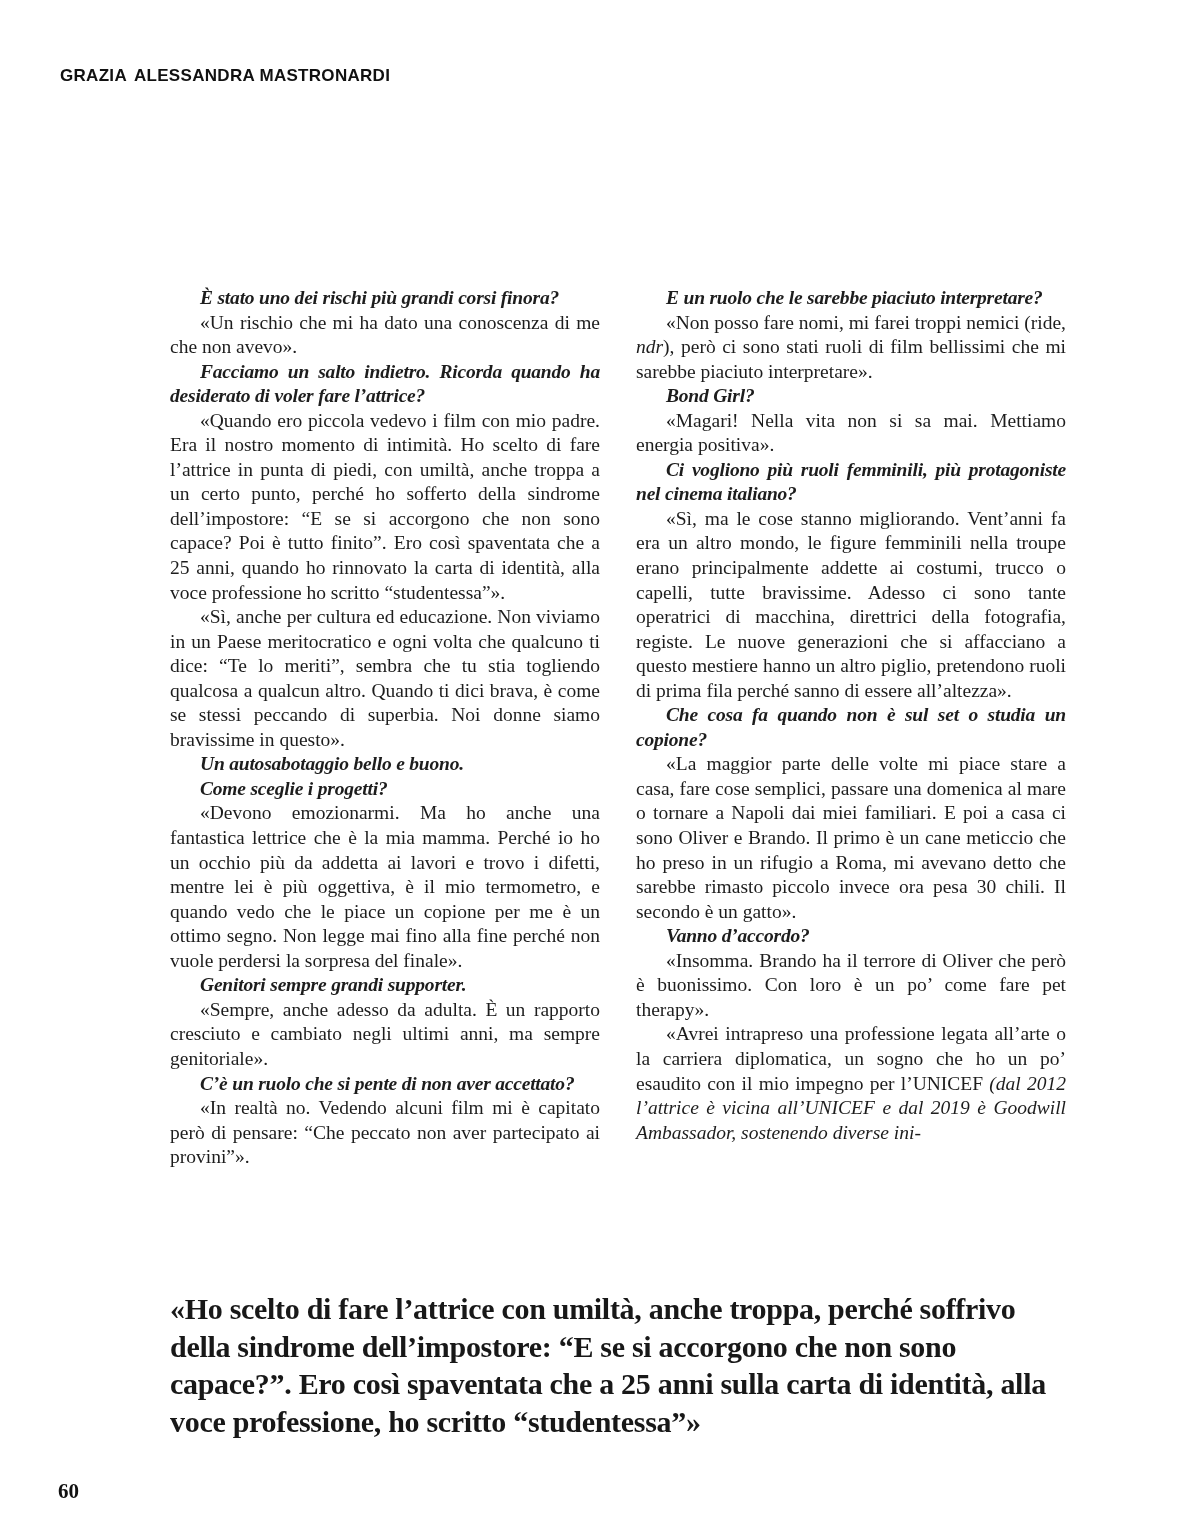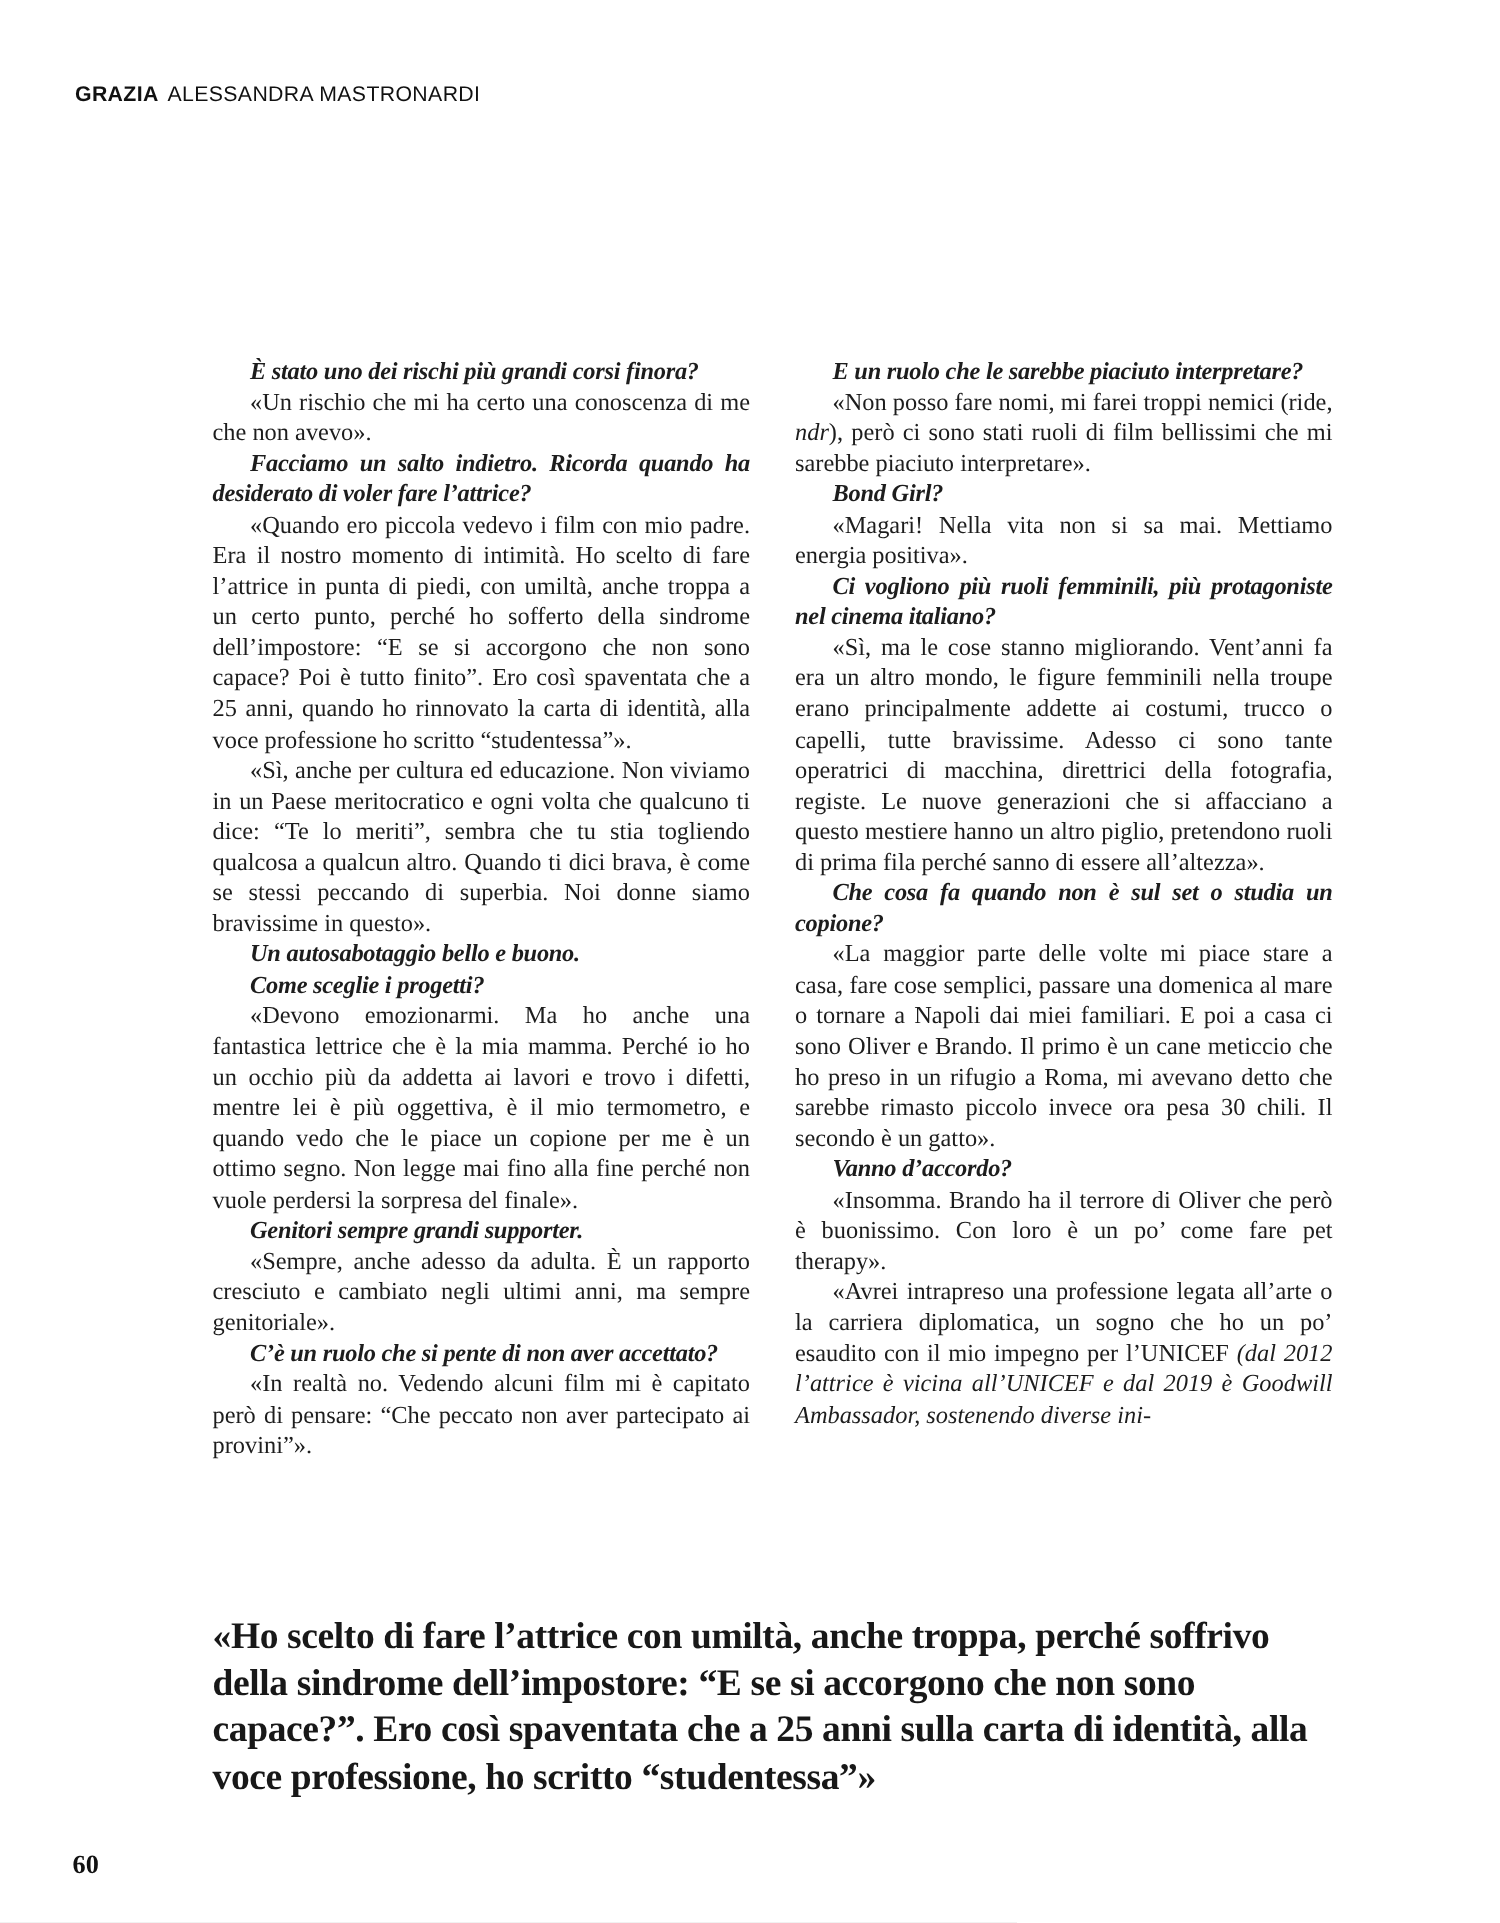--- a/index.html
+++ b/index.html
@@ -17,21 +17,21 @@
     position: absolute;
     left: 60px;
     top: 66px;
     font-family: "Liberation Sans", sans-serif;
     font-size: 17px;
     letter-spacing: 0.3px;
     color: #111111;
     white-space: nowrap;
   }
   .page-header .brand { font-weight: 700; margin-right: 7px; }
-  .page-header .subject { font-weight: 400; text-align: right; }
+  .page-header .subject { font-weight: 700; text-align: right; }
 
   .columns {
     position: absolute;
     left: 170px;
     top: 286px;
     width: 896px;
     display: flex;
     gap: 36px;
   }
   .col {
@@ -79,21 +79,21 @@
 <div class="page" style="background: rgb(255, 255, 255);">
 
   <header class="page-header">
     <span class="brand">GRAZIA</span><span class="subject">ALESSANDRA MASTRONARDI</span>
   </header>
 
   <main class="article">
     <div class="columns">
       <div class="col" id="col-0" style="color: rgb(29, 29, 29);">
           <p class="block q">È stato uno dei rischi più grandi corsi finora?</p>
-          <p class="block a">«Un rischio che mi ha certo una conoscenza di me che non avevo».</p>
+          <p class="block a">«Un rischio che mi ha dato una conoscenza di me che non avevo».</p>
           <p class="block q">Facciamo un salto indietro. Ricorda quando ha desiderato di voler fare l’attrice?</p>
           <p class="block a">«Quando ero piccola vedevo i film con mio padre. Era il nostro momento di intimità. Ho scelto di fare l’attrice in punta di piedi, con umiltà, anche troppa a un certo punto, perché ho sofferto della sindrome dell’impostore: “E se si accorgono che non sono capace? Poi è tutto finito”. Ero così spaventata che a 25 anni, quando ho rinnovato la carta di identità, alla voce professione ho scritto “studentessa”».</p>
           <p class="block a">«Sì, anche per cultura ed educazione. Non viviamo in un Paese meritocratico e ogni volta che qualcuno ti dice: “Te lo meriti”, sembra che tu stia togliendo qualcosa a qualcun altro. Quando ti dici brava, è come se stessi peccando di superbia. Noi donne siamo bravissime in questo».</p>
           <p class="block q">Un autosabotaggio bello e buono.</p>
           <p class="block q">Come sceglie i progetti?</p>
           <p class="block a">«Devono emozionarmi. Ma ho anche una fantastica lettrice che è la mia mamma. Perché io ho un occhio più da addetta ai lavori e trovo i difetti, mentre lei è più oggettiva, è il mio termometro, e quando vedo che le piace un copione per me è un ottimo segno. Non legge mai fino alla fine perché non vuole perdersi la sorpresa del finale».</p>
           <p class="block q">Genitori sempre grandi supporter.</p>
           <p class="block a">«Sempre, anche adesso da adulta. È un rapporto cresciuto e cambiato negli ultimi anni, ma sempre genitoriale».</p>
           <p class="block q">C’è un ruolo che si pente di non aver accettato?</p>
           <p class="block a">«In realtà no. Vedendo alcuni film mi è capitato però di pensare: “Che peccato non aver partecipato ai provini”».</p>

